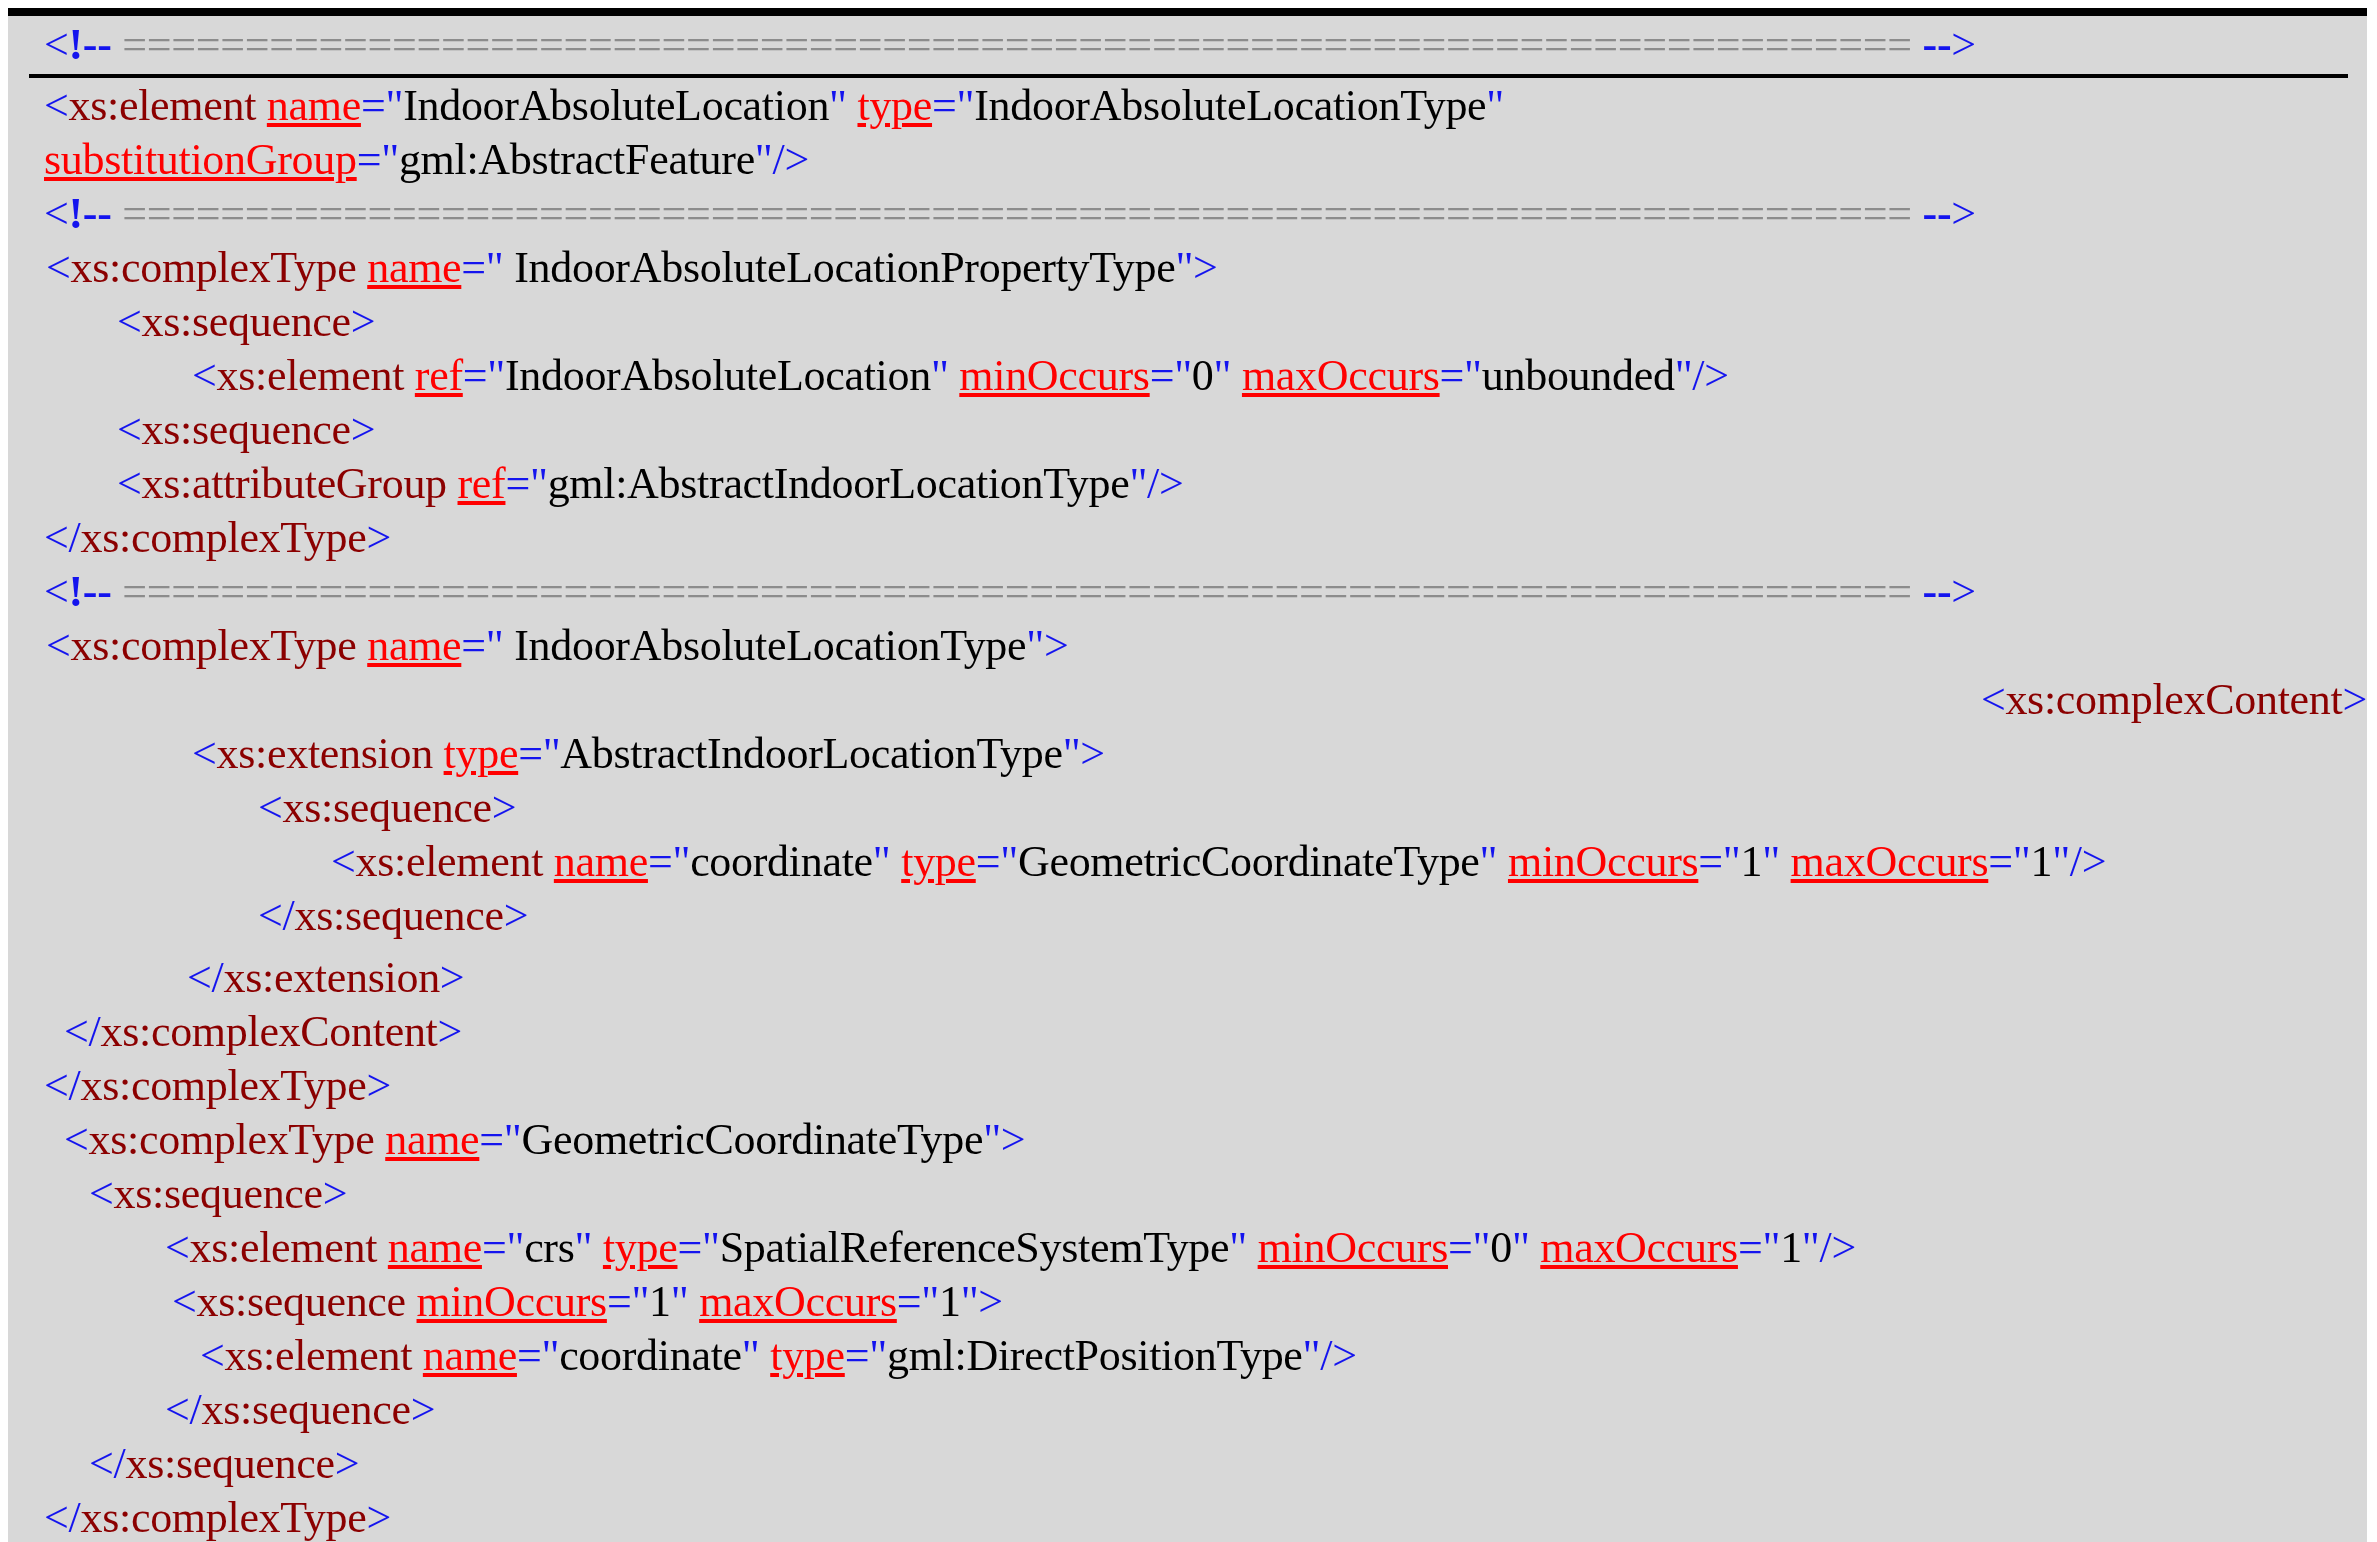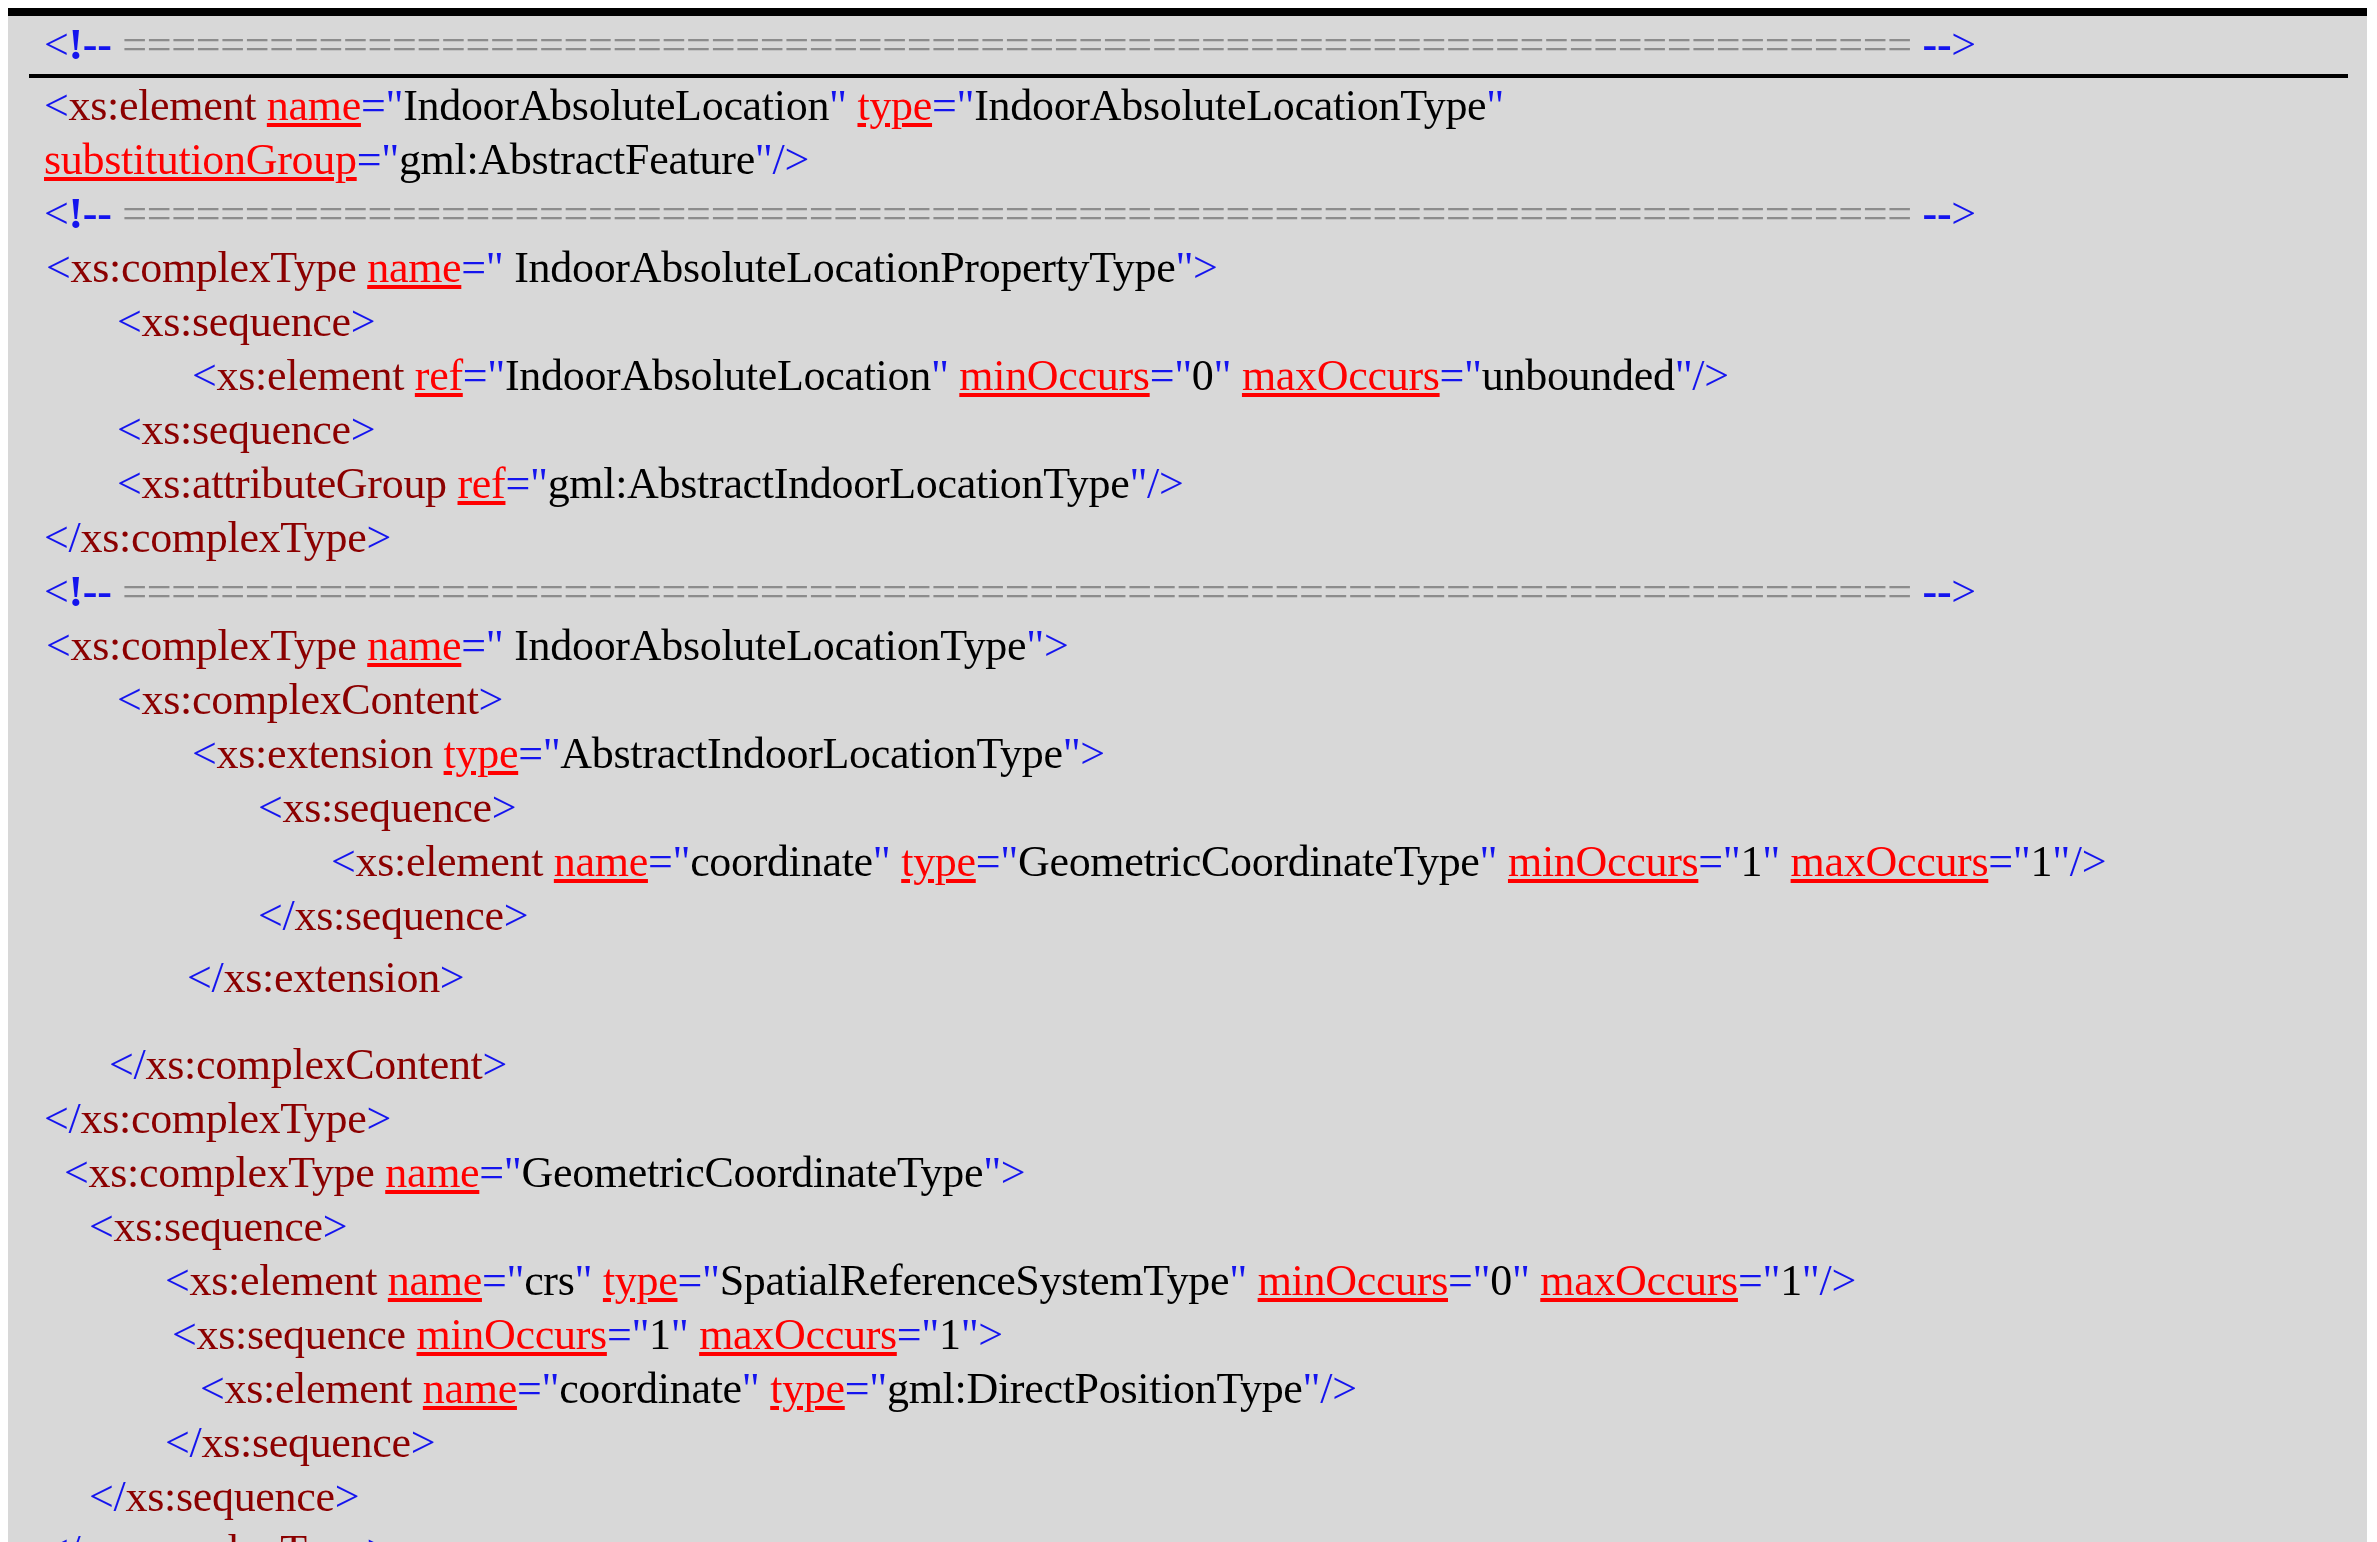--- a/index.html
+++ b/index.html
@@ -68,27 +68,27 @@
       <div class="line" style="padding-left: 36px;"><span class="tk-a">substitutionGroup</span><span class="tk-b">="</span><span class="tk-v">gml:AbstractFeature</span><span class="tk-b">"/&gt;</span></div>
       <div class="line" style="padding-left: 36px;"><span class="tk-b">&lt;</span><span class="tk-bb">!--</span><span class="tk-g"> ========================================================================= </span><span class="tk-bb">--</span><span class="tk-b">&gt;</span></div>
       <div class="line" style="padding-left: 38px;"><span class="tk-b">&lt;</span><span class="tk-t">xs:complexType</span><span class="tk-v"> </span><span class="tk-a">name</span><span class="tk-b">="</span><span class="tk-v"> IndoorAbsoluteLocationPropertyType</span><span class="tk-b">"&gt;</span></div>
       <div class="line" style="padding-left: 109px;"><span class="tk-b">&lt;</span><span class="tk-t">xs:sequence</span><span class="tk-b">&gt;</span></div>
       <div class="line" style="padding-left: 184px;"><span class="tk-b">&lt;</span><span class="tk-t">xs:element</span><span class="tk-v"> </span><span class="tk-a">ref</span><span class="tk-b">="</span><span class="tk-v">IndoorAbsoluteLocation</span><span class="tk-b">"</span><span class="tk-v"> </span><span class="tk-a">minOccurs</span><span class="tk-b">="</span><span class="tk-v">0</span><span class="tk-b">"</span><span class="tk-v"> </span><span class="tk-a">maxOccurs</span><span class="tk-b">="</span><span class="tk-v">unbounded</span><span class="tk-b">"/&gt;</span></div>
       <div class="line" style="padding-left: 109px;"><span class="tk-b">&lt;</span><span class="tk-t">xs:sequence</span><span class="tk-b">&gt;</span></div>
       <div class="line" style="padding-left: 109px;"><span class="tk-b">&lt;</span><span class="tk-t">xs:attributeGroup</span><span class="tk-v"> </span><span class="tk-a">ref</span><span class="tk-b">="</span><span class="tk-v">gml:AbstractIndoorLocationType</span><span class="tk-b">"/&gt;</span></div>
       <div class="line" style="padding-left: 36px;"><span class="tk-b">&lt;/</span><span class="tk-t">xs:complexType</span><span class="tk-b">&gt;</span></div>
       <div class="line" style="padding-left: 36px;"><span class="tk-b">&lt;</span><span class="tk-bb">!--</span><span class="tk-g"> ========================================================================= </span><span class="tk-bb">--</span><span class="tk-b">&gt;</span></div>
       <div class="line" style="padding-left: 38px;"><span class="tk-b">&lt;</span><span class="tk-t">xs:complexType</span><span class="tk-v"> </span><span class="tk-a">name</span><span class="tk-b">="</span><span class="tk-v"> IndoorAbsoluteLocationType</span><span class="tk-b">"&gt;</span></div>
-      <div class="line" style="padding-left: 109px;"><span class="tk-b">&lt;</span><span class="tk-t">xs:complexContent</span><span class="tk-b">&gt;</span></div>
+      <div class="line" style="padding-left: 54px; text-align: right;"><span class="tk-b">&lt;</span><span class="tk-t">xs:complexContent</span><span class="tk-b">&gt;</span></div>
       <div class="line" style="padding-left: 184px;"><span class="tk-b">&lt;</span><span class="tk-t">xs:extension</span><span class="tk-v"> </span><span class="tk-a">type</span><span class="tk-b">="</span><span class="tk-v">AbstractIndoorLocationType</span><span class="tk-b">"&gt;</span></div>
       <div class="line" style="padding-left: 250px;"><span class="tk-b">&lt;</span><span class="tk-t">xs:sequence</span><span class="tk-b">&gt;</span></div>
       <div class="line" style="padding-left: 323px;"><span class="tk-b">&lt;</span><span class="tk-t">xs:element</span><span class="tk-v"> </span><span class="tk-a">name</span><span class="tk-b">="</span><span class="tk-v">coordinate</span><span class="tk-b">"</span><span class="tk-v"> </span><span class="tk-a">type</span><span class="tk-b">="</span><span class="tk-v">GeometricCoordinateType</span><span class="tk-b">"</span><span class="tk-v"> </span><span class="tk-a">minOccurs</span><span class="tk-b">="</span><span class="tk-v">1</span><span class="tk-b">"</span><span class="tk-v"> </span><span class="tk-a">maxOccurs</span><span class="tk-b">="</span><span class="tk-v">1</span><span class="tk-b">"/&gt;</span></div>
       <div class="line" style="padding-left: 250px;"><span class="tk-b">&lt;/</span><span class="tk-t">xs:sequence</span><span class="tk-b">&gt;</span></div>
       <div class="line" style="padding-left: 179px; margin-top: 8px;"><span class="tk-b">&lt;/</span><span class="tk-t">xs:extension</span><span class="tk-b">&gt;</span></div>
-      <div class="line" style="padding-left: 101px; margin-top: 33px;"><span class="tk-b">&lt;/</span><span class="tk-t">xs:complexContent</span><span class="tk-b">&gt;</span></div>
+      <div class="line" style="padding-left: 56px;"><span class="tk-b">&lt;/</span><span class="tk-t">xs:complexContent</span><span class="tk-b">&gt;</span></div>
       <div class="line" style="padding-left: 36px;"><span class="tk-b">&lt;/</span><span class="tk-t">xs:complexType</span><span class="tk-b">&gt;</span></div>
       <div class="line" style="padding-left: 36px; margin-left: 20px;"><span class="tk-b">&lt;</span><span class="tk-t">xs:complexType</span><span class="tk-v"> </span><span class="tk-a">name</span><span class="tk-b">="</span><span class="tk-v">GeometricCoordinateType</span><span class="tk-b">"&gt;</span></div>
       <div class="line" style="padding-left: 81px;"><span class="tk-b">&lt;</span><span class="tk-t">xs:sequence</span><span class="tk-b">&gt;</span></div>
       <div class="line" style="padding-left: 157px;"><span class="tk-b">&lt;</span><span class="tk-t">xs:element</span><span class="tk-v"> </span><span class="tk-a">name</span><span class="tk-b">="</span><span class="tk-v">crs</span><span class="tk-b">"</span><span class="tk-v"> </span><span class="tk-a">type</span><span class="tk-b">="</span><span class="tk-v">SpatialReferenceSystemType</span><span class="tk-b">"</span><span class="tk-v"> </span><span class="tk-a">minOccurs</span><span class="tk-b">="</span><span class="tk-v">0</span><span class="tk-b">"</span><span class="tk-v"> </span><span class="tk-a">maxOccurs</span><span class="tk-b">="</span><span class="tk-v">1</span><span class="tk-b">"/&gt;</span></div>
       <div class="line" style="padding-left: 164px;"><span class="tk-b">&lt;</span><span class="tk-t">xs:sequence</span><span class="tk-v"> </span><span class="tk-a">minOccurs</span><span class="tk-b">="</span><span class="tk-v">1</span><span class="tk-b">"</span><span class="tk-v"> </span><span class="tk-a">maxOccurs</span><span class="tk-b">="</span><span class="tk-v">1</span><span class="tk-b">"&gt;</span></div>
       <div class="line" style="padding-left: 192px;"><span class="tk-b">&lt;</span><span class="tk-t">xs:element</span><span class="tk-v"> </span><span class="tk-a">name</span><span class="tk-b">="</span><span class="tk-v">coordinate</span><span class="tk-b">"</span><span class="tk-v"> </span><span class="tk-a">type</span><span class="tk-b">="</span><span class="tk-v">gml:DirectPositionType</span><span class="tk-b">"/&gt;</span></div>
       <div class="line" style="padding-left: 157px;"><span class="tk-b">&lt;/</span><span class="tk-t">xs:sequence</span><span class="tk-b">&gt;</span></div>
       <div class="line" style="padding-left: 81px;"><span class="tk-b">&lt;/</span><span class="tk-t">xs:sequence</span><span class="tk-b">&gt;</span></div>
       <div class="line" style="padding-left: 36px;"><span class="tk-b">&lt;/</span><span class="tk-t">xs:complexType</span><span class="tk-b">&gt;</span></div>
     </div>

